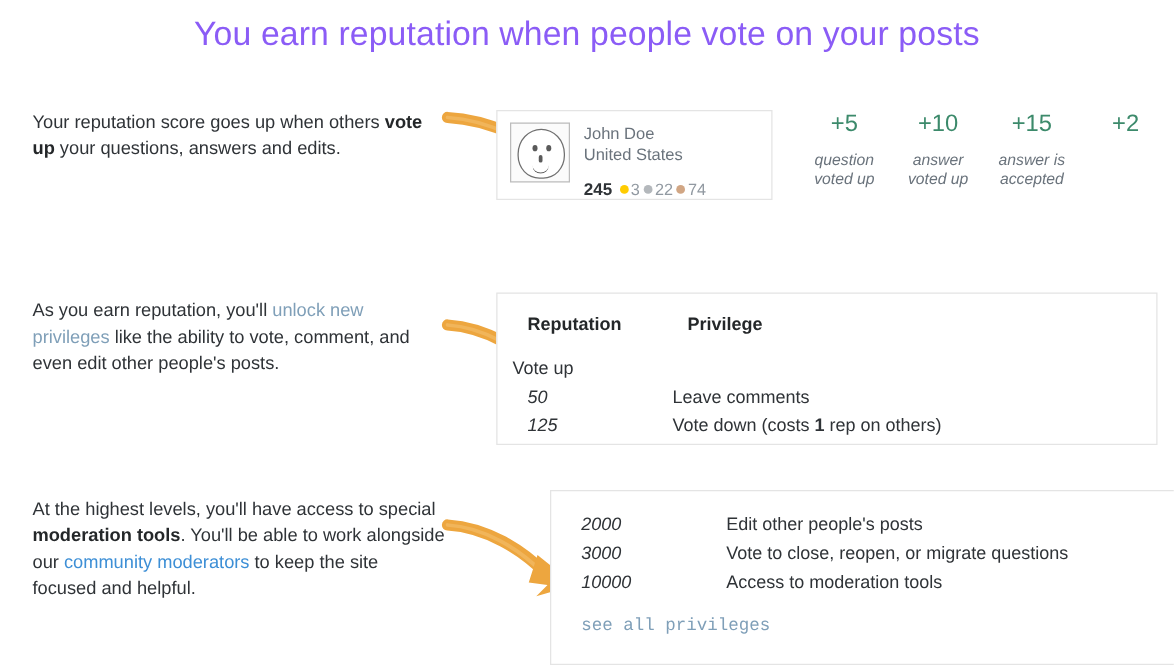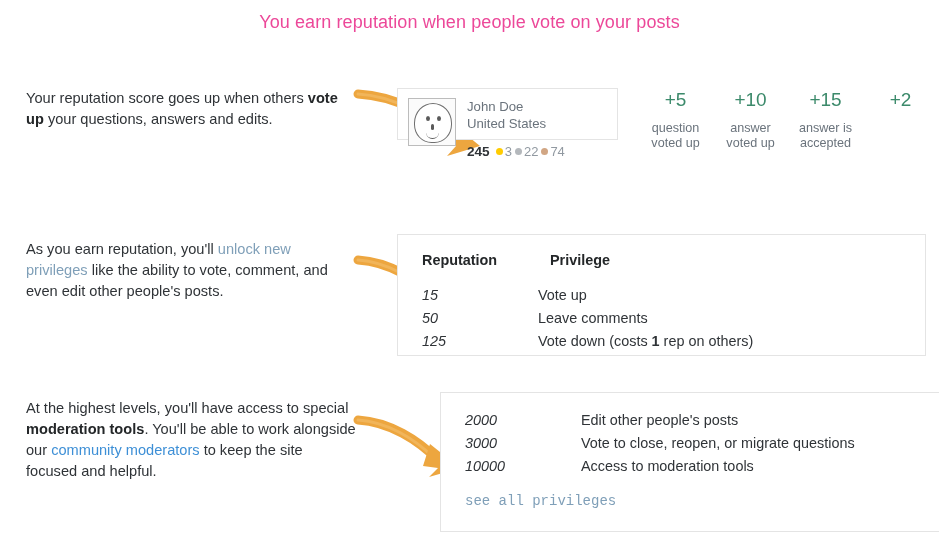--- a/index.html
+++ b/index.html
@@ -16,23 +16,23 @@
     overflow: hidden;
   }
 
   
   #page-title {
     position: absolute;
     left: 0;
     top: 12px;
     width: 939px;
     text-align: center;
-    font-size: 18px;
+    font-size: 27px;
     font-weight: 400;
-    color: #ec4899;
+    color: #8b5cf6;
     letter-spacing: 0.1px;
   }
 
   
   .section {
     position: absolute;
     left: 0;
     width: 939px;
   }
   .blurb {
@@ -53,21 +53,21 @@
     background: #ffffff;
     border: 1px solid #e4e4e4;
     box-sizing: border-box;
   }
 
   
   #user-card {
     left: 397px;
     top: 88px;
     width: 221px;
-    height: 52px;
+    height: 72px;
   }
   #user-card-inner {
     display: flex;
     align-items: flex-start;
     padding: 9px 10px;
   }
   .avatar-box {
     width: 48px;
     height: 48px;
     border: 1px solid #bcbcbc;
@@ -139,20 +139,21 @@
   }
   .award { flex: 1; text-align: center; }
   .award-value {
     font-size: 19px;
     color: #3c8a6b;
     line-height: 24px;
   }
   .award-label {
     margin-top: 9px;
     font-size: 12.6px;
+    font-style: italic;
     color: #6a737c;
     line-height: 15px;
   }
 
   
   #priv-panel-1 {
     left: 397px;
     top: 234px;
     width: 529px;
     height: 122px;
@@ -285,21 +286,20 @@
     <path d="M78 32 L 108 56 L 77 65 L 86 56 L 71 54 Z" fill="#eda63f"></path>
   </svg>
 
   <div class="panel" id="priv-panel-1">
     <div class="ptable">
       <div class="prow phead">
         <div class="c-rep">Reputation</div>
         <div class="c-priv">Privilege</div>
       </div>
       <div class="prow data">
-        <div class="c-rep">15</div>
         <div class="c-priv"><span>Vote up</span><b></b><span></span></div>
       </div>
       <div class="prow data">
         <div class="c-rep">50</div>
         <div class="c-priv"><span>Leave comments</span><b></b><span></span></div>
       </div>
       <div class="prow data">
         <div class="c-rep">125</div>
         <div class="c-priv"><span>Vote down (costs </span><b>1</b><span> rep on others)</span></div>
       </div>

